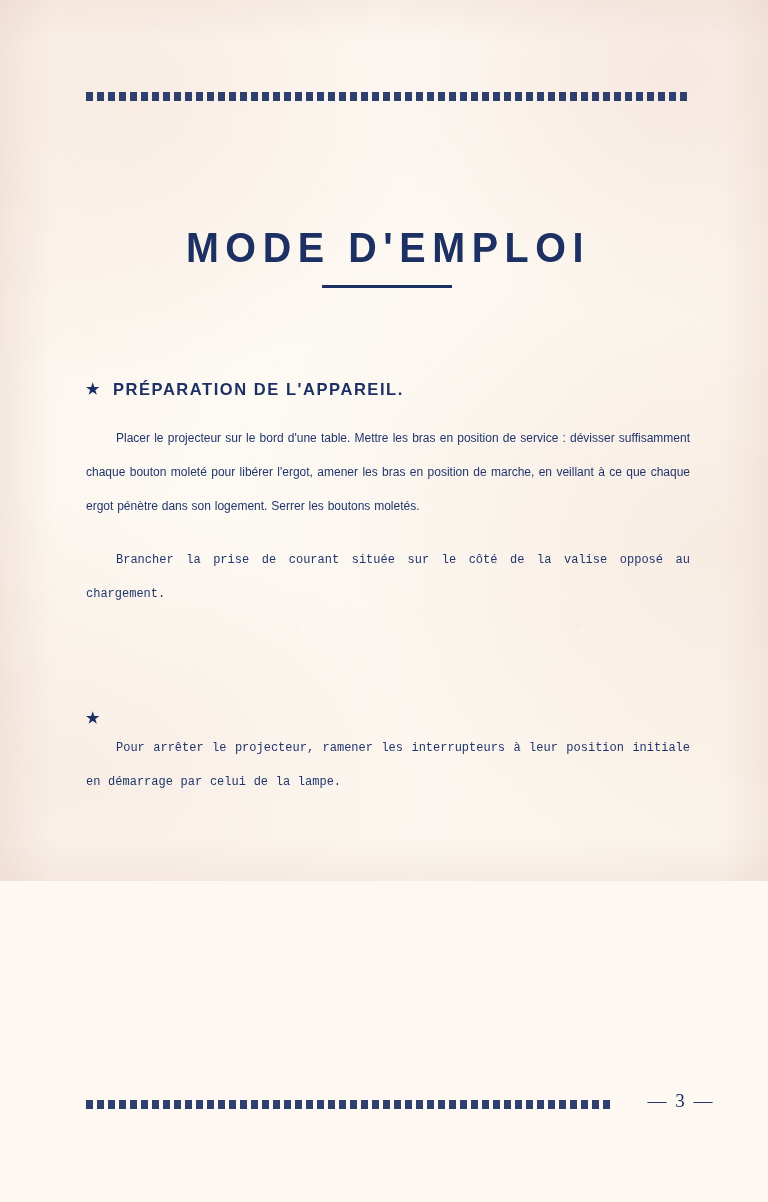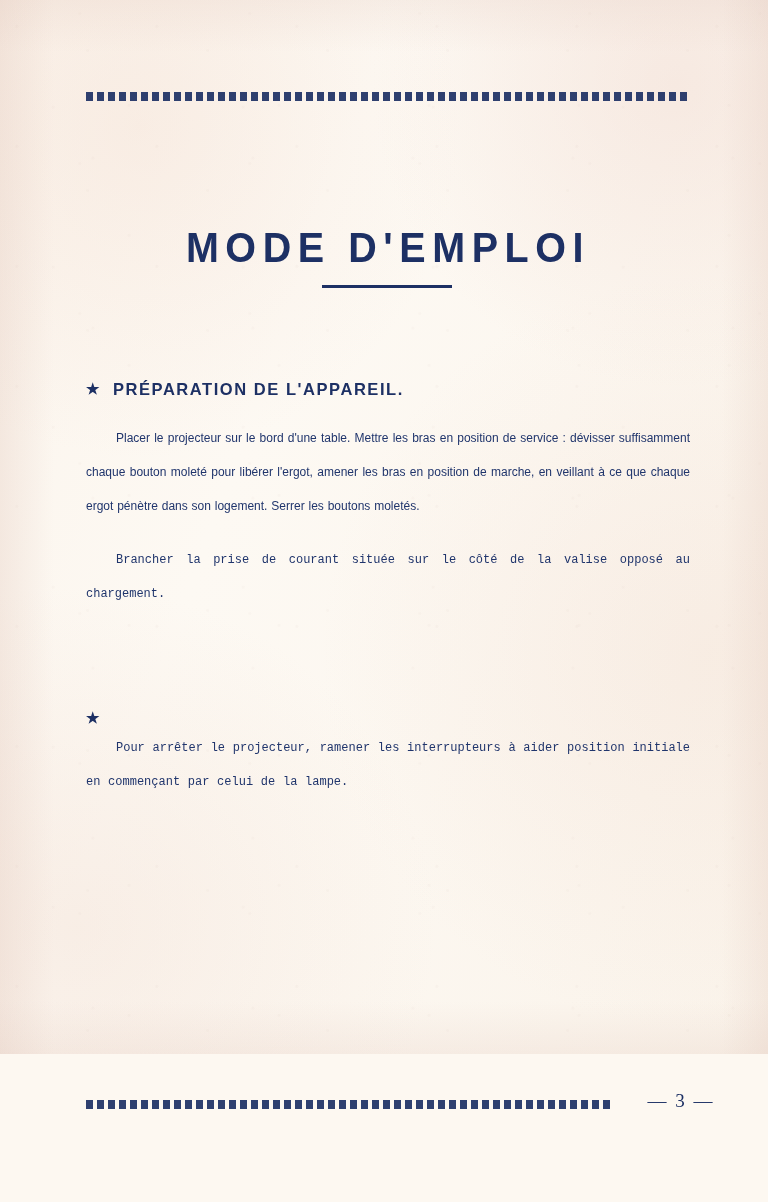--- a/index.html
+++ b/index.html
@@ -11,21 +11,21 @@
     height: 1202px;
     overflow: hidden;
     background: #fdf8f1;
     font-family: "Liberation Sans", sans-serif;
   }
 
   
   .page {
     position: relative;
     width: 768px;
-    height: 1054px;
+    height: 881px;
     background:
       radial-gradient(ellipse 60% 45% at 18% 12%, rgba(240,214,200,0.30), rgba(240,214,200,0) 70%),
       radial-gradient(ellipse 55% 40% at 88% 8%,  rgba(236,206,196,0.34), rgba(236,206,196,0) 72%),
       radial-gradient(ellipse 70% 50% at 92% 62%, rgba(238,212,198,0.26), rgba(238,212,198,0) 72%),
       radial-gradient(ellipse 65% 45% at 10% 88%, rgba(235,208,194,0.28), rgba(235,208,194,0) 72%),
       linear-gradient(110deg, #fbf4ec 0%, #fdf9f3 35%, #fcf7f0 62%, #faf3ea 100%);
     box-sizing: border-box;
   }
   .grain {
     position: absolute;
@@ -183,20 +183,20 @@
         <span>PRÉPARATION DE L'APPAREIL.</span>
       </h2>
       <p class="body">Placer le projecteur sur le bord d'une table. Mettre les bras en position de service : dévisser suffisamment chaque bouton moleté pour libérer l'ergot, amener les bras en position de marche, en veillant à ce que chaque ergot pénètre dans son logement. Serrer les boutons moletés.</p>
       <p class="body">Brancher la prise de courant située sur le côté de la valise opposé au chargement.</p>
     </section>
 
     <section class="section s2">
       <h2 class="section-heading">
         <span class="star-icon">★</span>
       </h2>
-      <p class="body">Pour arrêter le projecteur, ramener les interrupteurs à aider position initiale en commençant par celui de la lampe.</p>
+      <p class="body">Pour arrêter le projecteur, ramener les interrupteurs à leur position initiale en démarrage par celui de la lampe.</p>
     </section>
 
     <div class="dotted-rule bottom"></div>
     <div class="page-number">— 3 —</div>
 
   </div>
 </div>
 
 </body></html>

